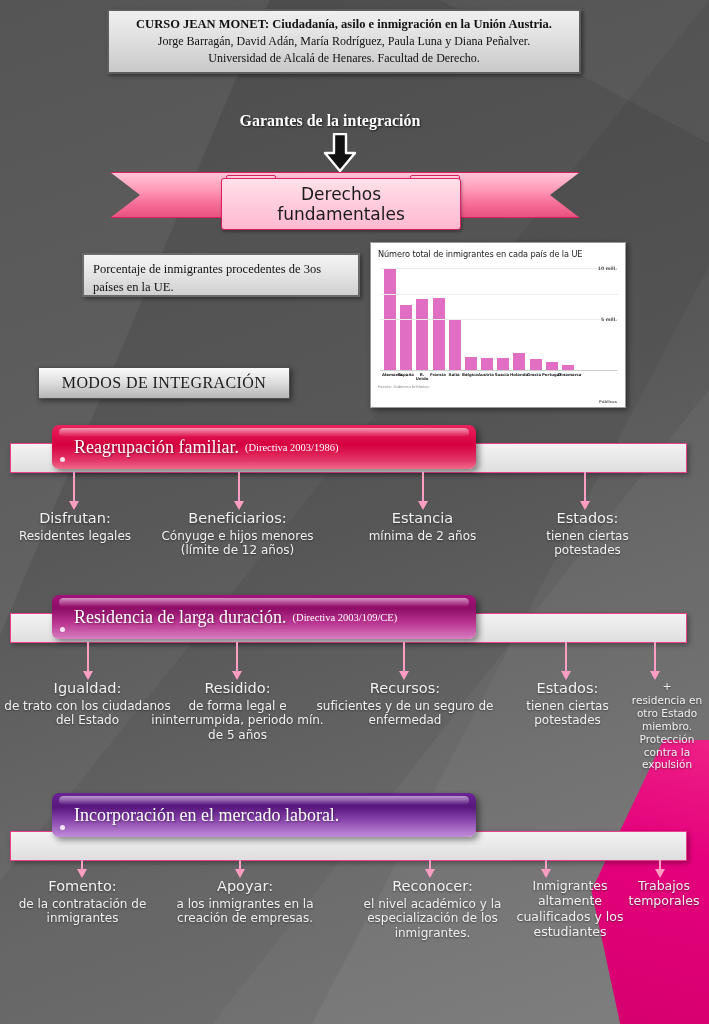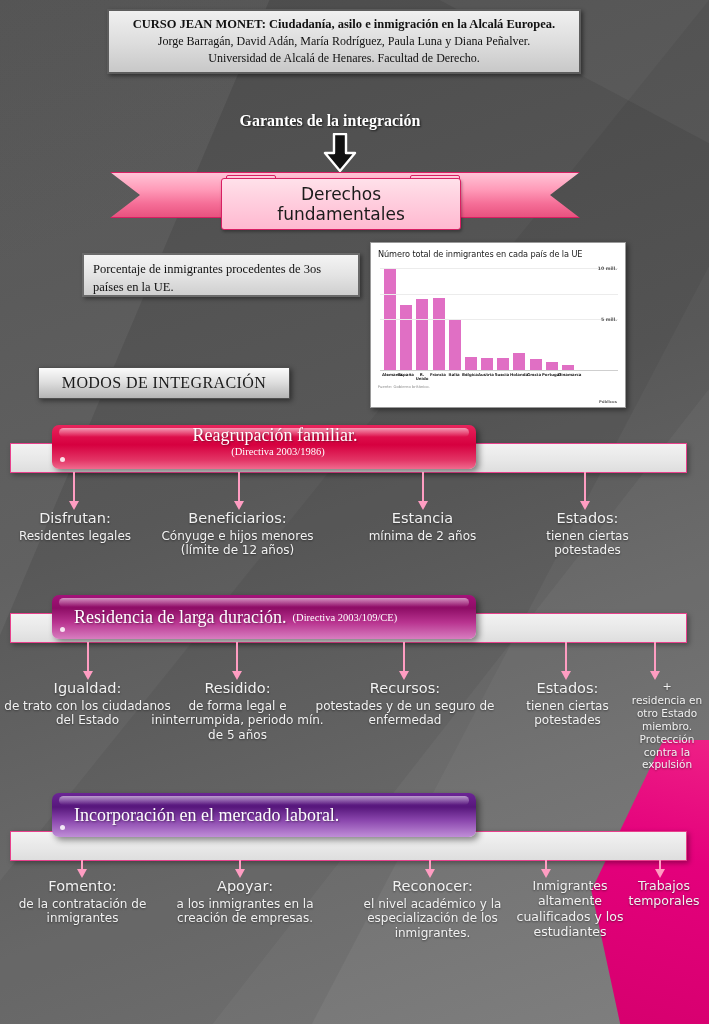--- a/index.html
+++ b/index.html
@@ -177,21 +177,21 @@
 <div id="stage">
 
   <div class="bg-base"></div>
   <div class="bg-diag-a"></div>
   <div class="bg-diag-c"></div>
   <div class="bg-diag-b"></div>
   <div class="bg-diag-d"></div>
   <div class="wedge-real"></div>
 
   <div class="credit">
-    <div class="l1"><span>CURSO JEAN MONET</span><span>: Ciudadanía, asilo e inmigración en la Alcalá Europea.</span></div>
+    <div class="l1"><span>CURSO JEAN MONET</span><span>: Ciudadanía, asilo e inmigración en la Unión Austria.</span></div>
     <div class="l2">Jorge Barragán, David Adán, María Rodríguez, Paula Luna y Diana Peñalver.</div>
     <div class="l3">Universidad de Alcalá de Henares. Facultad de Derecho.</div>
   </div>
 
   <div class="subtitle">Garantes de la integración</div>
 
   <div class="bigarrow">
     <svg width="34" height="40" viewBox="0 0 34 40">
       <polygon points="11,1 23,1 23,20 32,20 17,38 2,20 11,20" fill="#111" stroke="#ffffff" stroke-width="2.4" stroke-linejoin="round"></polygon>
     </svg>
@@ -254,21 +254,21 @@
     <div class="chart-src">Fuente: Gobierno británico.</div>
     <div class="chart-note">Públicos</div>
   </div>
 
   <div class="modos">
     <span>MODOS DE INTEGRACIÓN</span>
   </div>
 
   <div id="sections-root">
       <div class="lightbar" style="top: 443px;"></div>
-      <div class="headbar hb-red" style="top: 425px; flex-direction: column;">
+      <div class="headbar hb-red" style="top: 425px;">
         <div class="gloss"></div>
         <div class="dot"></div>
         <span class="t">Reagrupación familiar.</span>
         <span class="sub">(Directiva 2003/1986)</span>
       </div>
       <div class="arrow" style="left: 68.5px; top: 472px;">
         <div class="shaft" style="height:29px"></div>
         <div class="head"></div>
       </div>
       <div class="item " style="left: 10px; top: 510px; width: 130px;">
@@ -321,21 +321,21 @@
       <div class="item " style="left: 150px; top: 680px; width: 175px;">
         <span class="hd">Residido:</span>
         <span class="bd">de forma legal e ininterrumpida, periodo mín. de 5 años</span>
       </div>
       <div class="arrow" style="left: 398.5px; top: 642px;">
         <div class="shaft" style="height:29px"></div>
         <div class="head"></div>
       </div>
       <div class="item " style="left: 310px; top: 680px; width: 190px;">
         <span class="hd">Recursos:</span>
-        <span class="bd">potestades y de un seguro de enfermedad</span>
+        <span class="bd">suficientes y de un seguro de enfermedad</span>
       </div>
       <div class="arrow" style="left: 560.5px; top: 642px;">
         <div class="shaft" style="height:29px"></div>
         <div class="head"></div>
       </div>
       <div class="item " style="left: 505px; top: 680px; width: 125px;">
         <span class="hd">Estados:</span>
         <span class="bd">tienen ciertas potestades</span>
       </div>
       <div class="arrow" style="left: 649.5px; top: 642px;">

